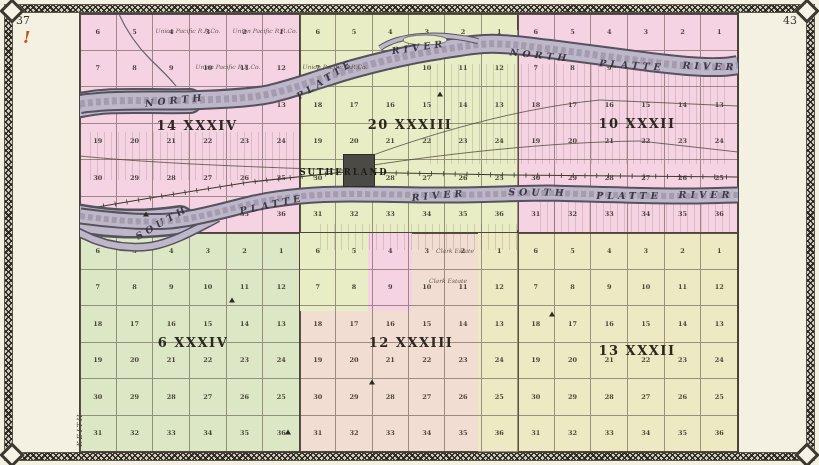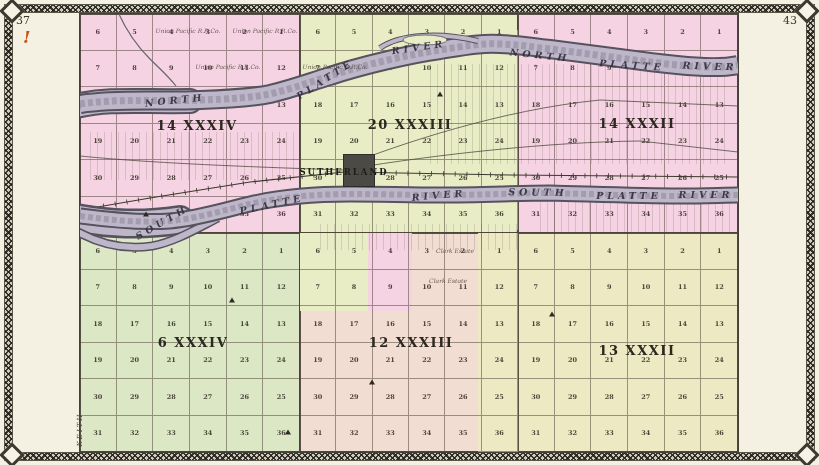--- a/index.html
+++ b/index.html
@@ -358,21 +358,21 @@
         <path d="M0,202 C30,206 60,209 90,207 C115,205 145,196 170,190 C200,183 240,180 270,180 C300,180 330,181 360,181 C400,181 440,179 470,179 C510,180 560,182 600,182 C625,182 645,181 658,181" fill="none" stroke="#bdb7c9" stroke-width="13"></path>
         <path d="M0,202 C30,206 60,209 90,207 C115,205 145,196 170,190 C200,183 240,180 270,180 C300,180 330,181 360,181 C400,181 440,179 470,179 C510,180 560,182 600,182 C625,182 645,181 658,181" fill="none" stroke="#7a7487" stroke-width="6" stroke-dasharray="5 3" opacity="0.4"></path>
       </g>
     </svg>
 
     <div id="labels">
       <div class="town-block"></div>
       <div class="town-label">SUTHERLAND</div>
     <div class="twp-label" style="left: 117px; top: 111px;">14 XXXIV</div>
         <div class="twp-label" style="left: 330px; top: 110px;">20 XXXIII</div>
-        <div class="twp-label" style="left: 557px; top: 109px;">14 XXXII</div>
+        <div class="twp-label" style="left: 557px; top: 109px;">10 XXXII</div>
         <div class="twp-label" style="left: 113px; top: 328px;">6 XXXIV</div>
         <div class="twp-label" style="left: 331px; top: 328px;">12 XXXIII</div>
         <div class="twp-label" style="left: 557px; top: 336px;">13 XXXII</div>
         <div class="riverword" style="left: 95px; top: 86px; transform: translate(-50%, -50%) rotate(-6deg);">NORTH</div>
         <div class="riverword" style="left: 245px; top: 65px; transform: translate(-50%, -50%) rotate(-33deg);">PLATTE</div>
         <div class="riverword" style="left: 339px; top: 33px; transform: translate(-50%, -50%) rotate(-8deg);">RIVER</div>
         <div class="riverword" style="left: 460px; top: 41px; transform: translate(-50%, -50%) rotate(6deg);">NORTH</div>
         <div class="riverword" style="left: 552px; top: 51px; transform: translate(-50%, -50%) rotate(4deg);">PLATTE</div>
         <div class="riverword" style="left: 630px; top: 52px; transform: translate(-50%, -50%) rotate(2deg);">RIVER</div>
         <div class="riverword" style="left: 82px; top: 208px; transform: translate(-50%, -50%) rotate(-30deg);">SOUTH</div>

